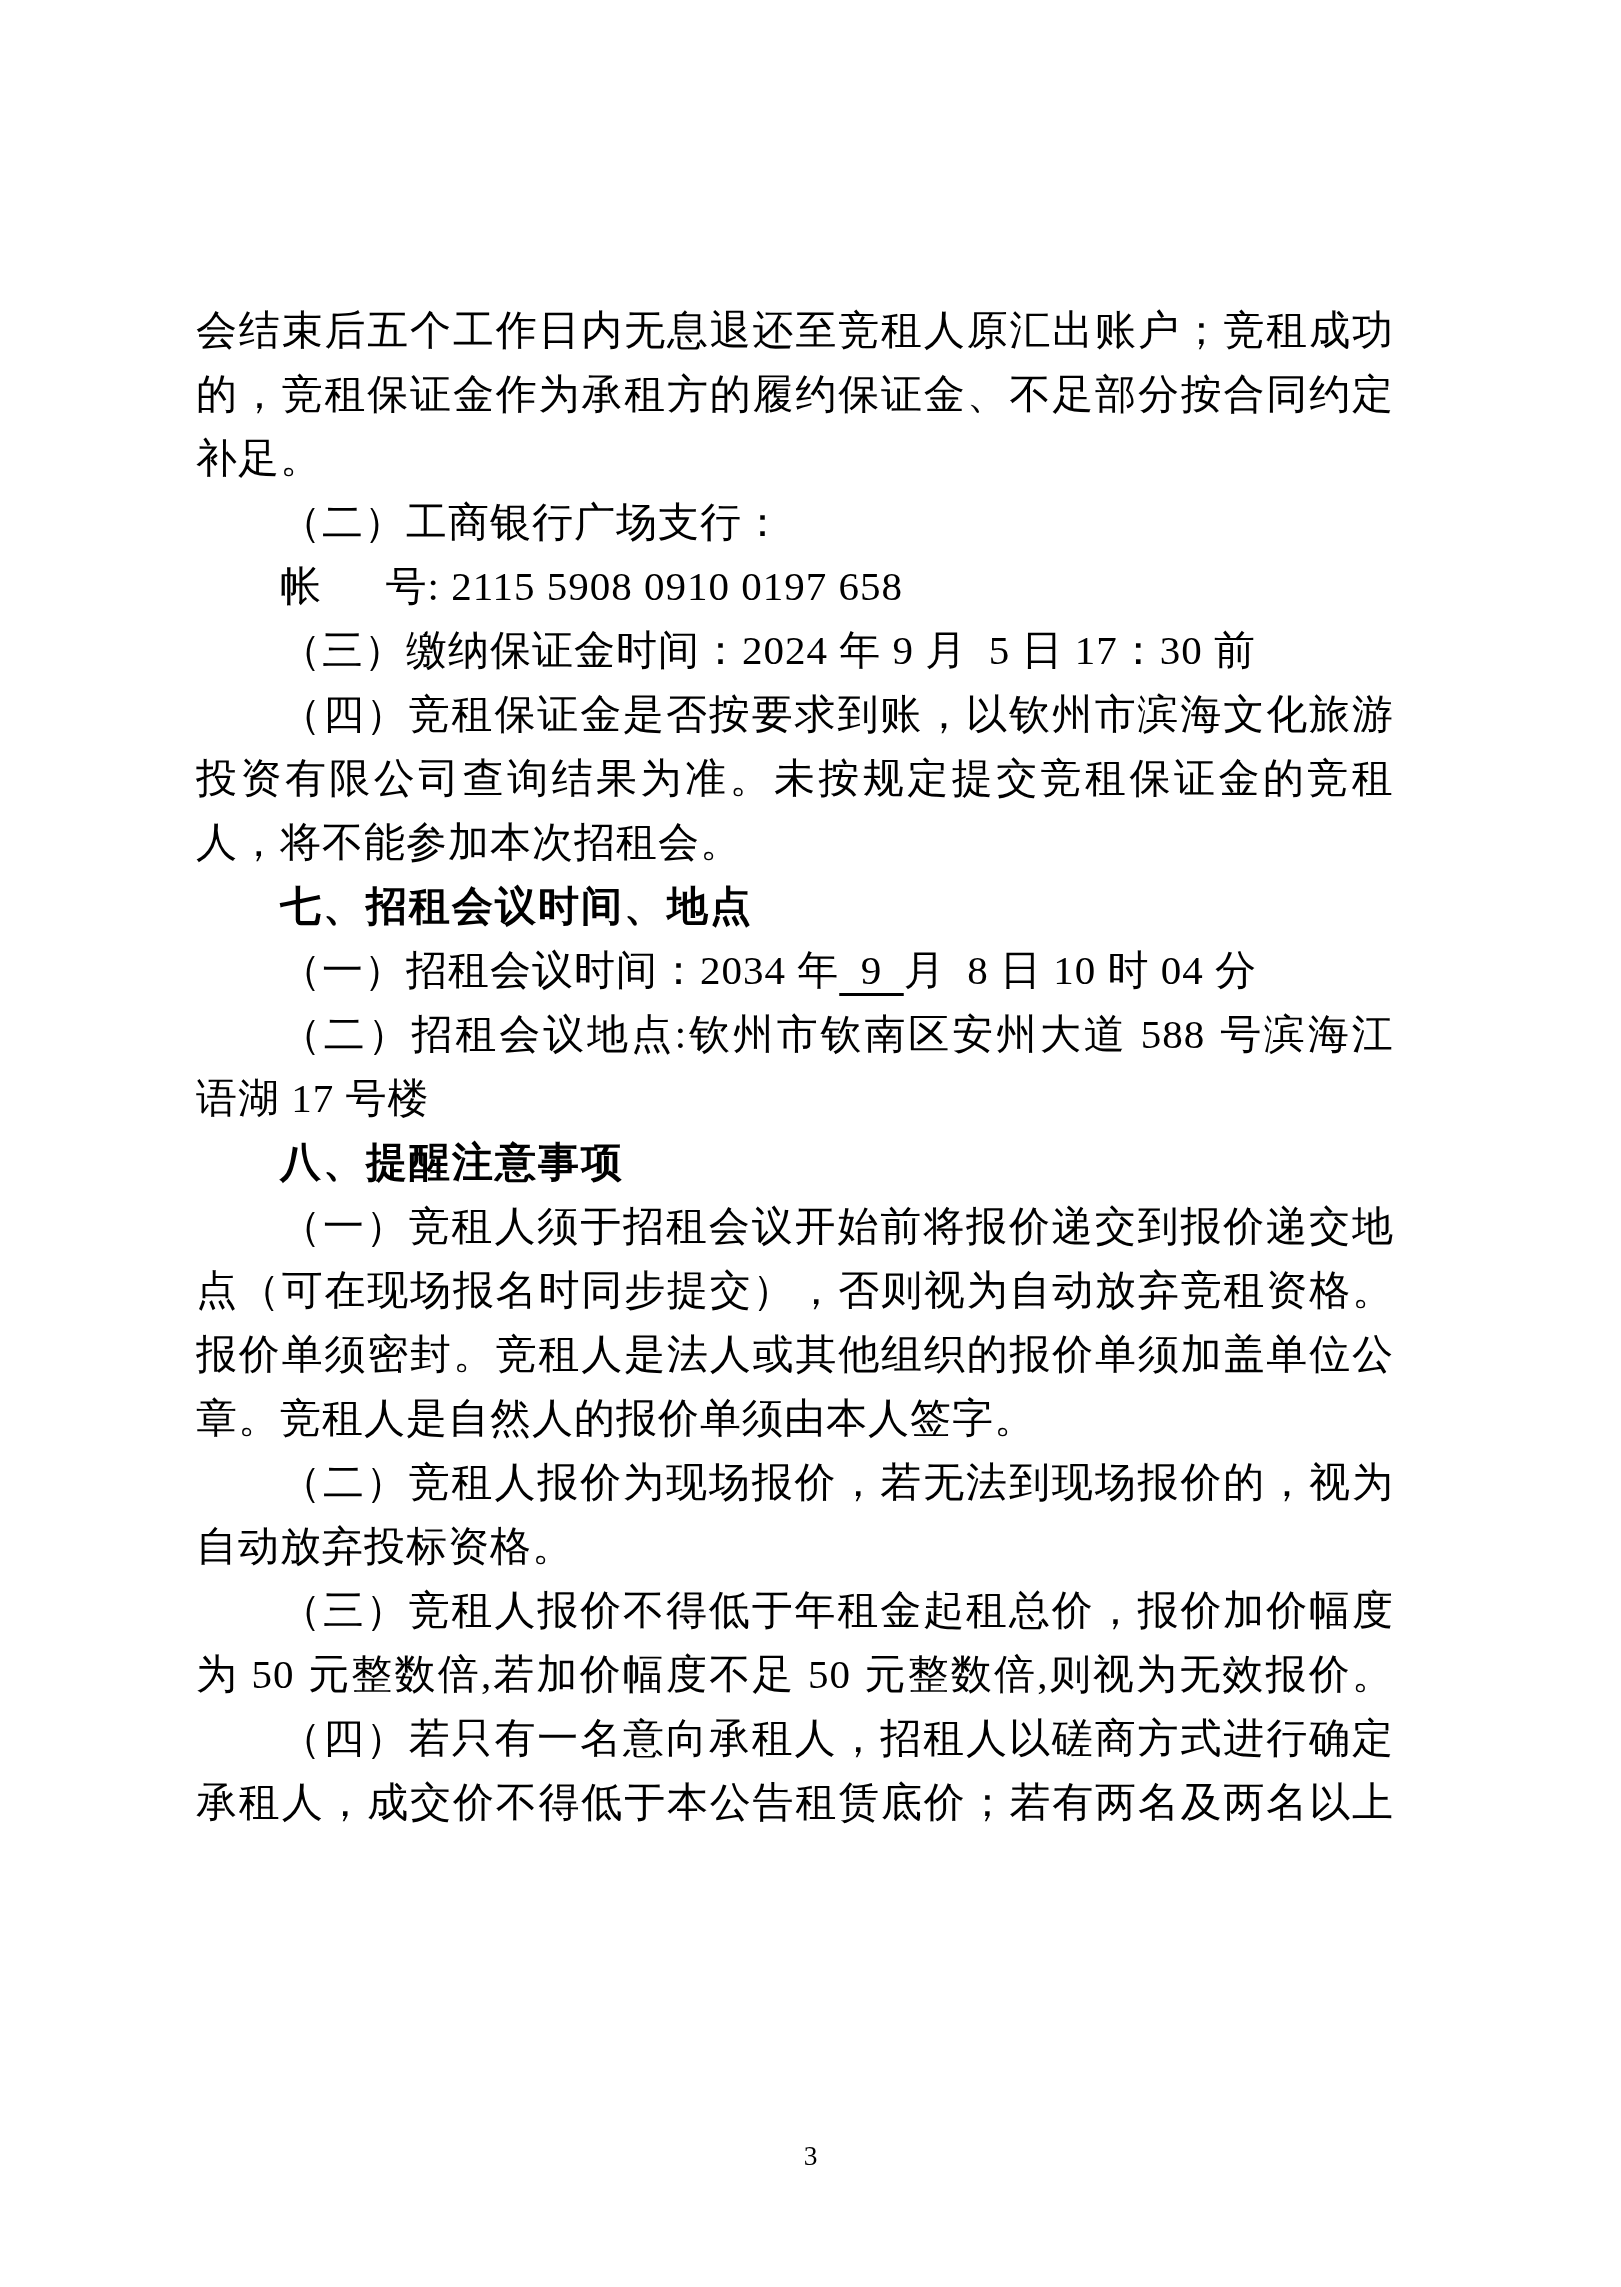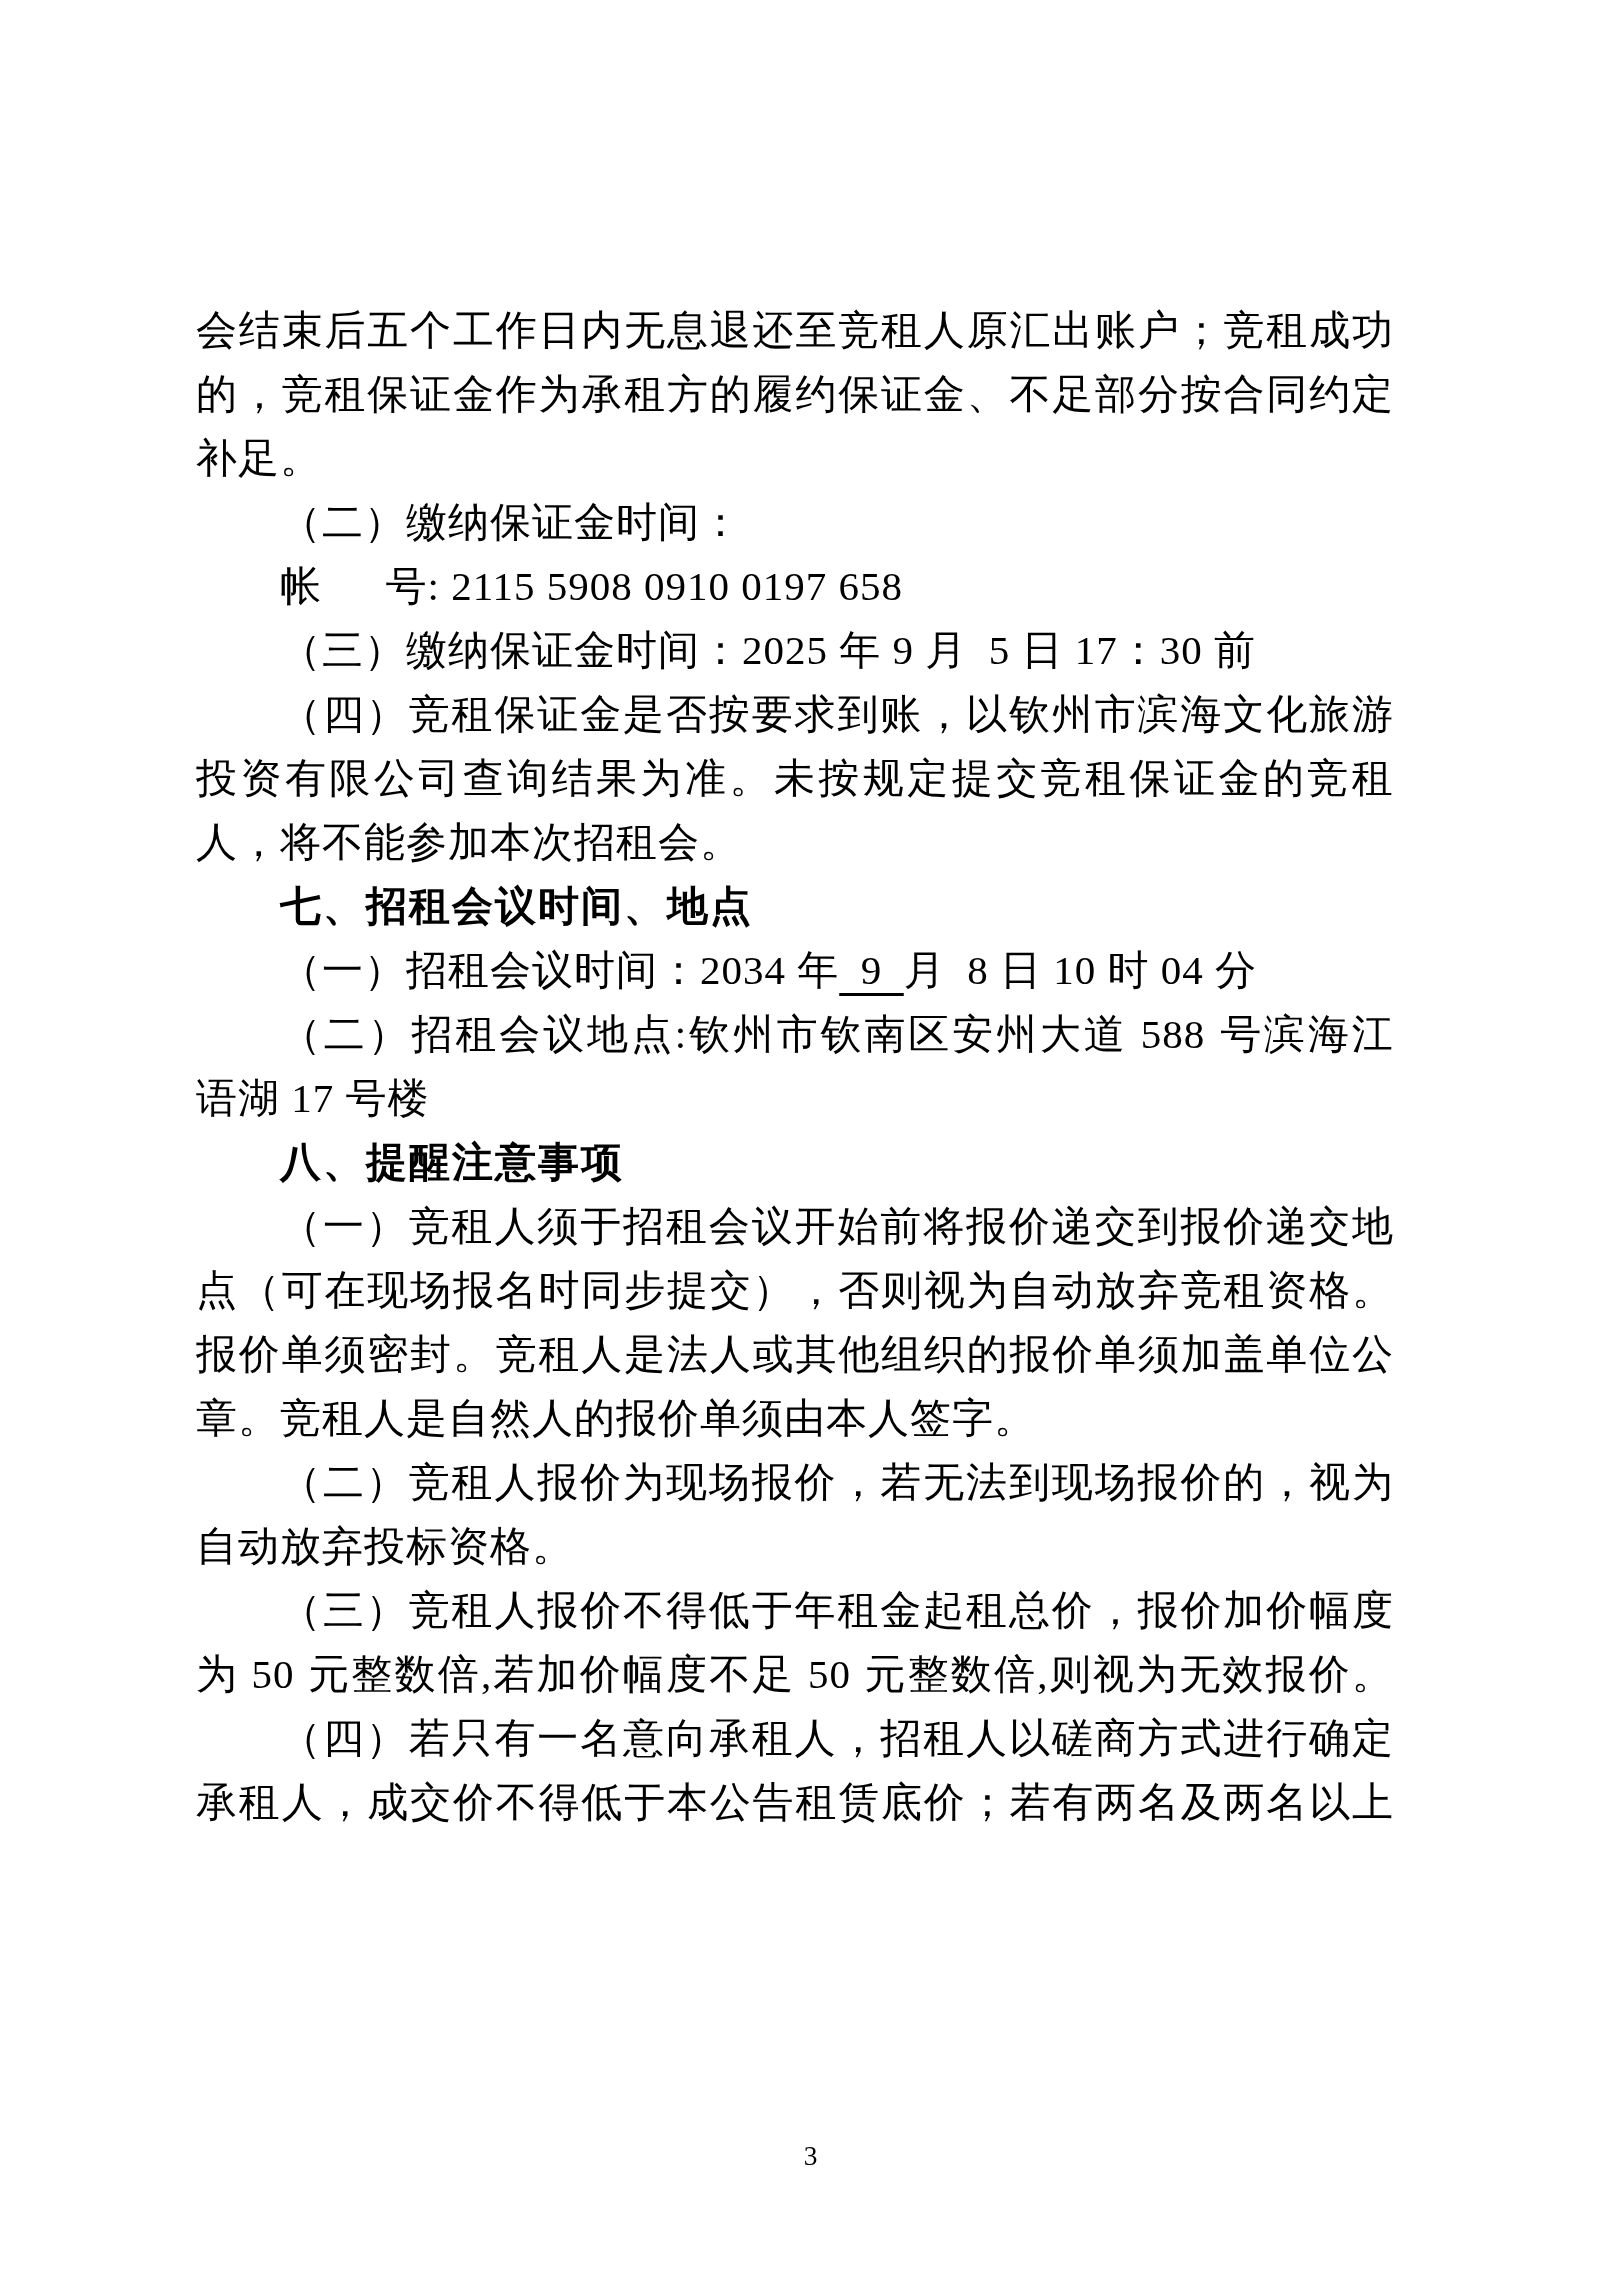--- a/index.html
+++ b/index.html
@@ -63,23 +63,23 @@
   }
 </style>
 </head>
 <body>
 
 <div class="page">
   <div class="doc-body">
       <div class="line just"><span>会</span><span>结</span><span>束</span><span>后</span><span>五</span><span>个</span><span>工</span><span>作</span><span>日</span><span>内</span><span>无</span><span>息</span><span>退</span><span>还</span><span>至</span><span>竞</span><span>租</span><span>人</span><span>原</span><span>汇</span><span>出</span><span>账</span><span>户</span><span>；</span><span>竞</span><span>租</span><span>成</span><span>功</span></div>
       <div class="line just"><span>的</span><span>，</span><span>竞</span><span>租</span><span>保</span><span>证</span><span>金</span><span>作</span><span>为</span><span>承</span><span>租</span><span>方</span><span>的</span><span>履</span><span>约</span><span>保</span><span>证</span><span>金</span><span>、</span><span>不</span><span>足</span><span>部</span><span>分</span><span>按</span><span>合</span><span>同</span><span>约</span><span>定</span></div>
       <div class="line"><span>补足。</span></div>
-      <div class="line ind"><span>（二）缴纳保证金时间：</span></div>
+      <div class="line ind"><span>（二）工商银行广场支行：</span></div>
       <div class="line ind"><span>帐　 号: 2115 5908 0910 0197 658</span></div>
-      <div class="line ind"><span>（三）缴纳保证金时间：2025 年 9 月 5 日 17：30 前</span></div>
+      <div class="line ind"><span>（三）缴纳保证金时间：2024 年 9 月 5 日 17：30 前</span></div>
       <div class="line just ind"><span>（</span><span>四</span><span>）</span><span>竞</span><span>租</span><span>保</span><span>证</span><span>金</span><span>是</span><span>否</span><span>按</span><span>要</span><span>求</span><span>到</span><span>账</span><span>，</span><span>以</span><span>钦</span><span>州</span><span>市</span><span>滨</span><span>海</span><span>文</span><span>化</span><span>旅</span><span>游</span></div>
       <div class="line just"><span>投</span><span>资</span><span>有</span><span>限</span><span>公</span><span>司</span><span>查</span><span>询</span><span>结</span><span>果</span><span>为</span><span>准</span><span>。</span><span>未</span><span>按</span><span>规</span><span>定</span><span>提</span><span>交</span><span>竞</span><span>租</span><span>保</span><span>证</span><span>金</span><span>的</span><span>竞</span><span>租</span></div>
       <div class="line"><span>人，将不能参加本次招租会。</span></div>
       <div class="line ind bold"><span>七、招租会议时间、地点</span></div>
       <div class="line ind"><span>（一）招租会议时间：2034 年</span><span class="ul"> 9 </span><span>月 8 日 10 时 04 分</span></div>
       <div class="line just ind"><span>（</span><span>二</span><span>）</span><span>招</span><span>租</span><span>会</span><span>议</span><span>地</span><span>点</span><span>:</span><span>钦</span><span>州</span><span>市</span><span>钦</span><span>南</span><span>区</span><span>安</span><span>州</span><span>大</span><span>道</span><span> </span><span>588</span><span> </span><span>号</span><span>滨</span><span>海</span><span>江</span></div>
       <div class="line"><span>语湖 17 号楼</span></div>
       <div class="line ind bold"><span>八、提醒注意事项</span></div>
       <div class="line just ind"><span>（</span><span>一</span><span>）</span><span>竞</span><span>租</span><span>人</span><span>须</span><span>于</span><span>招</span><span>租</span><span>会</span><span>议</span><span>开</span><span>始</span><span>前</span><span>将</span><span>报</span><span>价</span><span>递</span><span>交</span><span>到</span><span>报</span><span>价</span><span>递</span><span>交</span><span>地</span></div>
       <div class="line just"><span>点</span><span>（</span><span>可</span><span>在</span><span>现</span><span>场</span><span>报</span><span>名</span><span>时</span><span>同</span><span>步</span><span>提</span><span>交</span><span>）</span><span>，</span><span>否</span><span>则</span><span>视</span><span>为</span><span>自</span><span>动</span><span>放</span><span>弃</span><span>竞</span><span>租</span><span>资</span><span>格</span><span>。</span></div>

